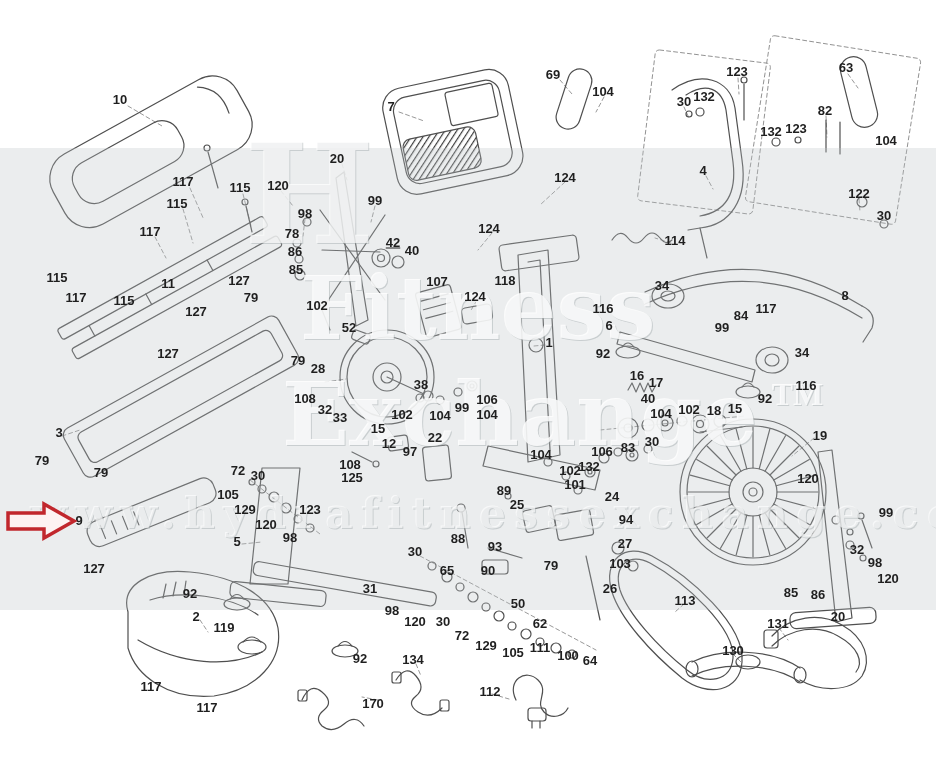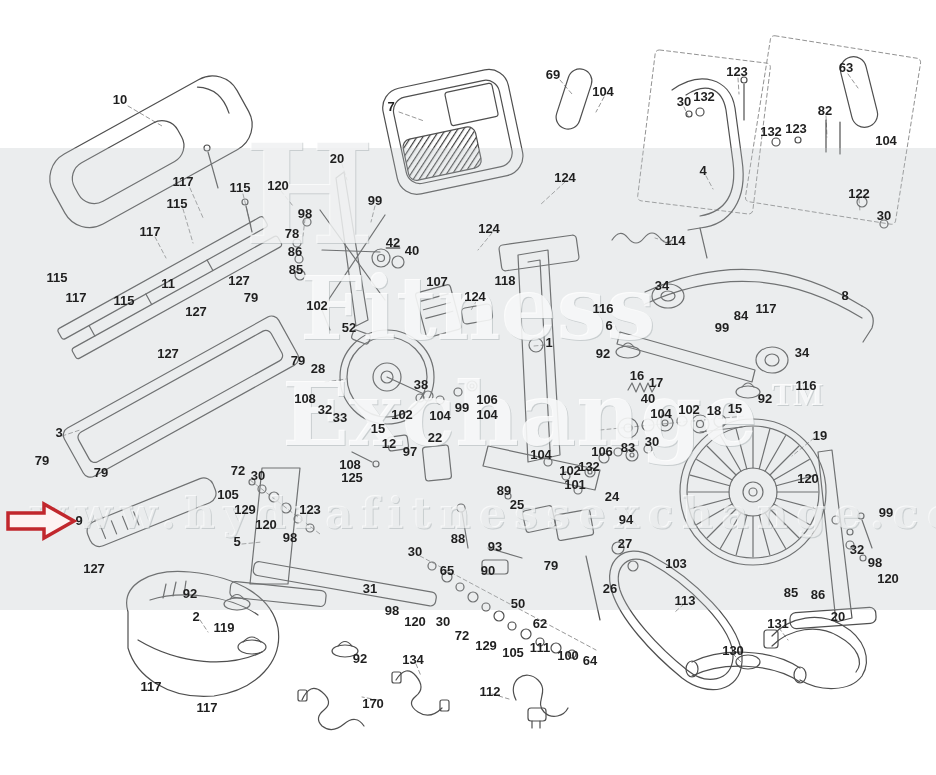--- a/index.html
+++ b/index.html
@@ -510,21 +510,21 @@
       <div class="part-label" style="left: 602px; top: 451px;">106</div>
       <div class="part-label" style="left: 589px; top: 466px;">132</div>
       <div class="part-label" style="left: 541px; top: 454px;">104</div>
       <div class="part-label" style="left: 570px; top: 470px;">102</div>
       <div class="part-label" style="left: 575px; top: 484px;">101</div>
       <div class="part-label" style="left: 504px; top: 490px; text-align: right;">89</div>
       <div class="part-label" style="left: 517px; top: 504px;">25</div>
       <div class="part-label" style="left: 612px; top: 496px;">24</div>
       <div class="part-label" style="left: 626px; top: 519px;">94</div>
       <div class="part-label" style="left: 625px; top: 543px;">27</div>
-      <div class="part-label" style="left: 672px; top: 563px; padding-left: 8px;">103</div>
+      <div class="part-label" style="left: 616px; top: 563px; padding-left: 8px;">103</div>
       <div class="part-label" style="left: 610px; top: 588px;">26</div>
       <div class="part-label" style="left: 551px; top: 565px;">79</div>
       <div class="part-label" style="left: 458px; top: 538px;">88</div>
       <div class="part-label" style="left: 495px; top: 546px;">93</div>
       <div class="part-label" style="left: 488px; top: 570px;">90</div>
       <div class="part-label" style="left: 518px; top: 603px;">50</div>
       <div class="part-label" style="left: 370px; top: 588px;">31</div>
       <div class="part-label" style="left: 415px; top: 551px;">30</div>
       <div class="part-label" style="left: 447px; top: 570px;">65</div>
       <div class="part-label" style="left: 392px; top: 610px;">98</div>

